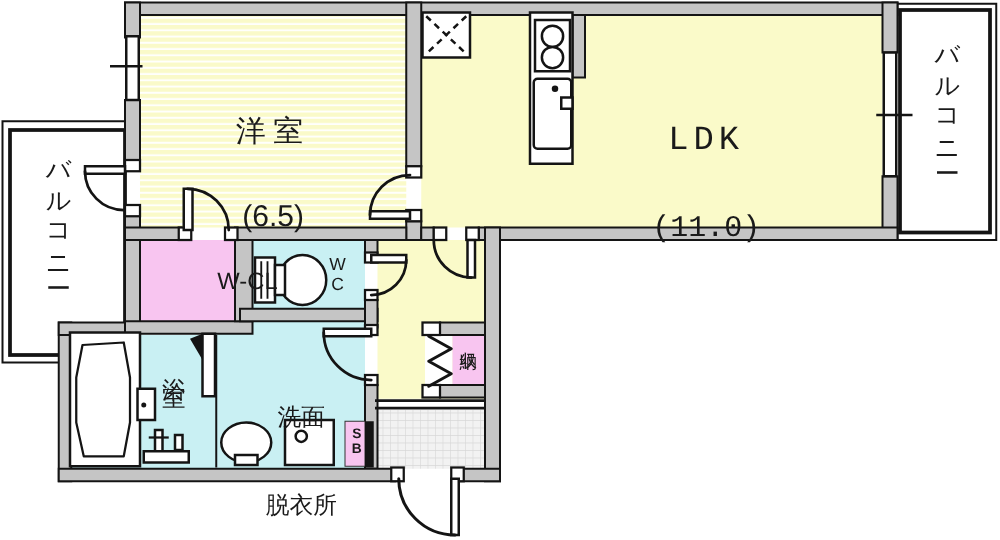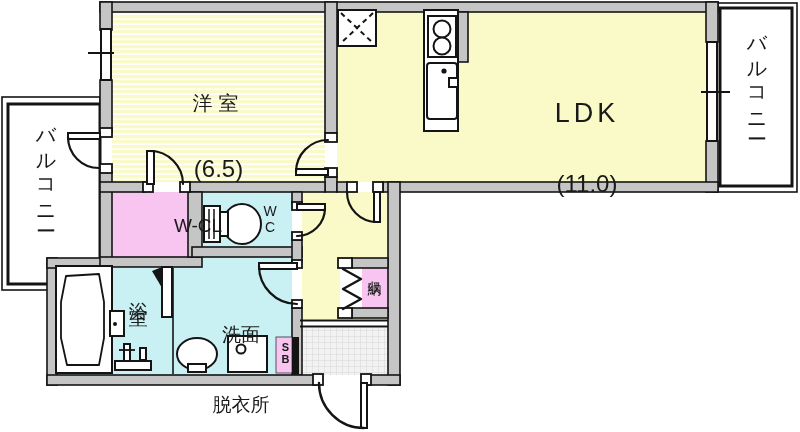--- a/index.html
+++ b/index.html
@@ -182,24 +182,24 @@
     <path class="ln" d="M364,428 A45,45 0 0 1 319,383" stroke-width="2.4"></path>
   </g>
 
   <g>
     <line class="ln" x1="300" y1="320.5" x2="388" y2="320.5" stroke-width="2.2"></line>
     <line class="ln" x1="300" y1="326.5" x2="388" y2="326.5" stroke-width="2.2"></line>
   </g>
 </svg>
 
   <div class="lbl ctr" style="left:112px;top:52px;width:213px;">
-    <div style="font-size:20px;letter-spacing:6px;text-align:center;">洋室</div>
+    <div style="font-size:24px;letter-spacing:6px;text-align:center;">洋室</div>
     <div style="font-size:24px;">(6.5)</div>
   </div>
-  <div class="lbl ctr" style="left:452px;top:58px;width:270px;">
+  <div class="lbl ctr" style="left:430px;top:58px;width:270px;font-family:Liberation Mono, monospace;">
     <div style="font-size:27px;letter-spacing:4px;">LDK</div>
     <div style="font-size:24px;">(11.0)</div>
   </div>
   <div class="lbl vtext" style="left:34px;top:113px;height:165px;font-size:20px;letter-spacing:4px;">バルコニー</div>
   <div class="lbl vtext" style="left:745px;top:21px;height:165px;font-size:20px;letter-spacing:4px;">バルコニー</div>
   <div class="lbl ctr" style="left:112px;top:214px;width:76px;font-size:19px;margin-left:48px;">W-CL</div>
   <div class="lbl vup" style="left:261px;top:203px;font-size:14px;">WC</div>
   <div class="lbl vtext" style="left:127px;top:287px;font-size:19px;letter-spacing:5px;">浴室</div>
   <div class="lbl ctr" style="left:181px;top:277px;width:120px;font-size:19px;">
     <div>洗面</div>

